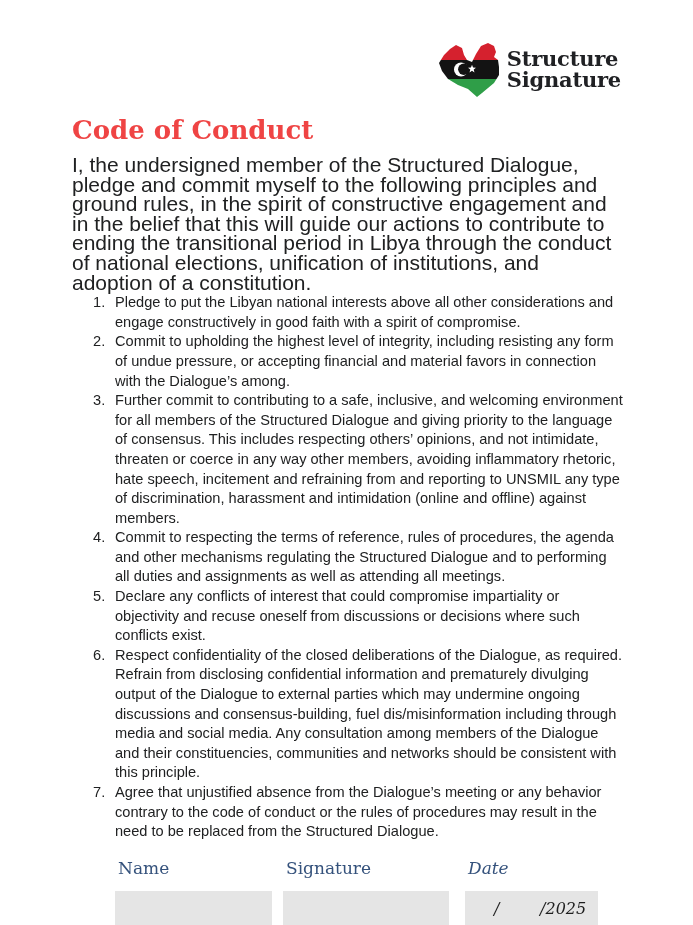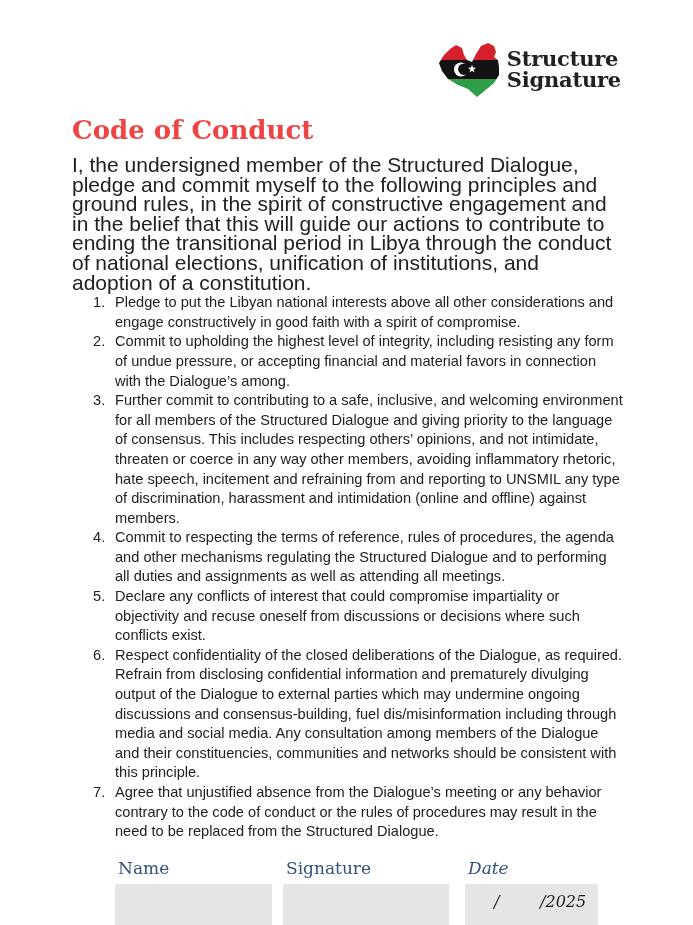--- a/index.html
+++ b/index.html
@@ -82,21 +82,21 @@
   .field { position: absolute; top: 0; }
   .field-name      { left: 43px;  width: 157px; }
   .field-signature { left: 211px; width: 166px; }
   .field-date      { left: 393px; width: 133px; font-style: italic; }
   .field .field-label {
     display: block;
     font-family: "DejaVu Serif", serif;
     font-size: 17px;
     line-height: 18px;
     color: #35527c;
-    margin: 0 0 7px 3px;
+    margin: 0 0 14px 3px;
   }
   .box {
     background: #e5e5e5;
     height: 54px;
     width: 100%;
   }
   .date-text {
     display: block;
     font-family: "DejaVu Serif", serif;
     font-size: 16px;

